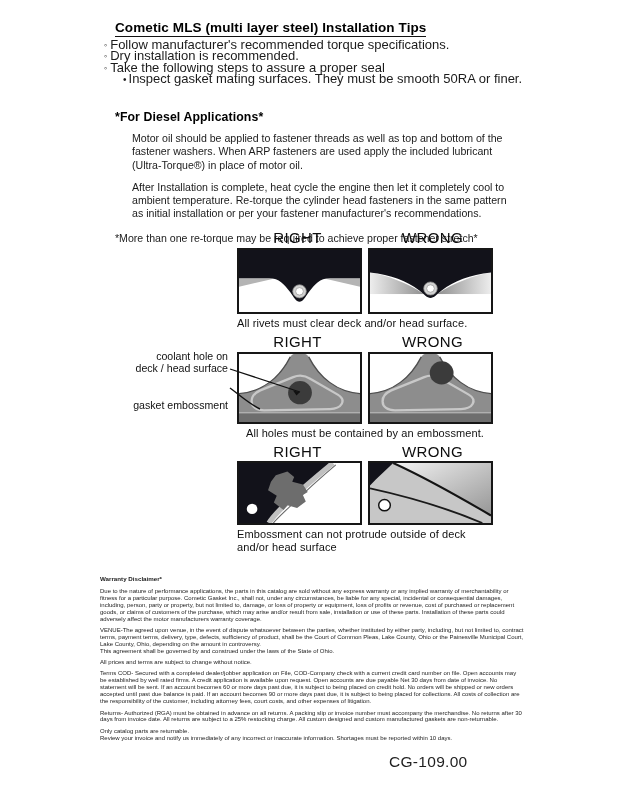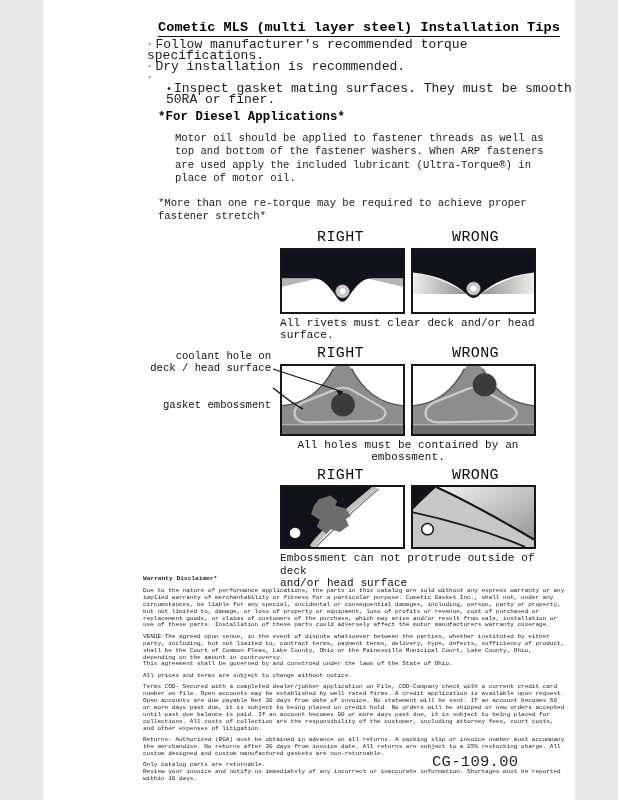--- a/index.html
+++ b/index.html
@@ -1,19 +1,19 @@
 <!DOCTYPE html>
 <html><head>
 <meta charset="utf-8">
 <style>
   html,body { margin:0; padding:0; background:#e8e8e8; }
   .page {
-    position:relative; width:532px; height:800px; margin:0 auto;
+    position:relative; width:618px; height:800px; margin:0 auto;
     background:#ffffff; overflow:hidden;
-    font-family:Liberation Mono, monospace; color:#1b1b1b;
+    font-family:Liberation Sans, sans-serif; color:#1b1b1b;
   }
   .title {
     position:absolute; top:20px; left:115px;
     font-size:13.5px; font-weight:bold; color:#000;
     border-bottom:1.6px solid #111; padding-bottom:1px; letter-spacing:0.1px;
   }
   .bullets { position:absolute; top:40px; left:104px; width:432px;
     list-style:none; margin:0; padding:0; font-size:13px; line-height:10.3px; }
   .bullets > li { margin:0; }
   .bullets > li::before { content:"\25E6"; font-size:9px; margin-right:3px; position:relative; top:-1px; }
@@ -49,30 +49,31 @@
 </head>
 <body>
 
 <div class="page">
 
   <div class="title">Cometic MLS (multi layer steel) Installation Tips</div>
 
   <ul class="bullets">
     <li><span>Follow manufacturer's recommended torque specifications.</span></li>
     <li><span>Dry installation is recommended.</span></li>
-    <li>
+    <li><span>Take the following steps to assure a proper seal</span>
       <ul class="sub">
         <li><span>Inspect gasket mating surfaces.  They must be smooth 50RA or finer.</span></li>
       </ul>
     </li>
   </ul>
 
   <div class="diesel">
     <h2>*For Diesel Applications*</h2>
     <p>Motor oil should be applied to fastener threads as well as top and bottom of the fastener washers. When ARP fasteners are used apply the included lubricant (Ultra-Torque®) in place of motor oil.</p>
+    <p>After Installation is complete, heat cycle the engine then let it completely cool to ambient temperature. Re-torque the cylinder head fasteners in the same pattern as initial installation or per your fastener manufacturer's recommendations.</p>
     <p class="note">*More than one re-torque may be required to achieve proper fastener stretch*</p>
   </div>
 
   <div class="diagrams">
 
     <div class="fig">
       <div class="fig-headers">
         <span>RIGHT</span>
         <span>WRONG</span>
       </div>

